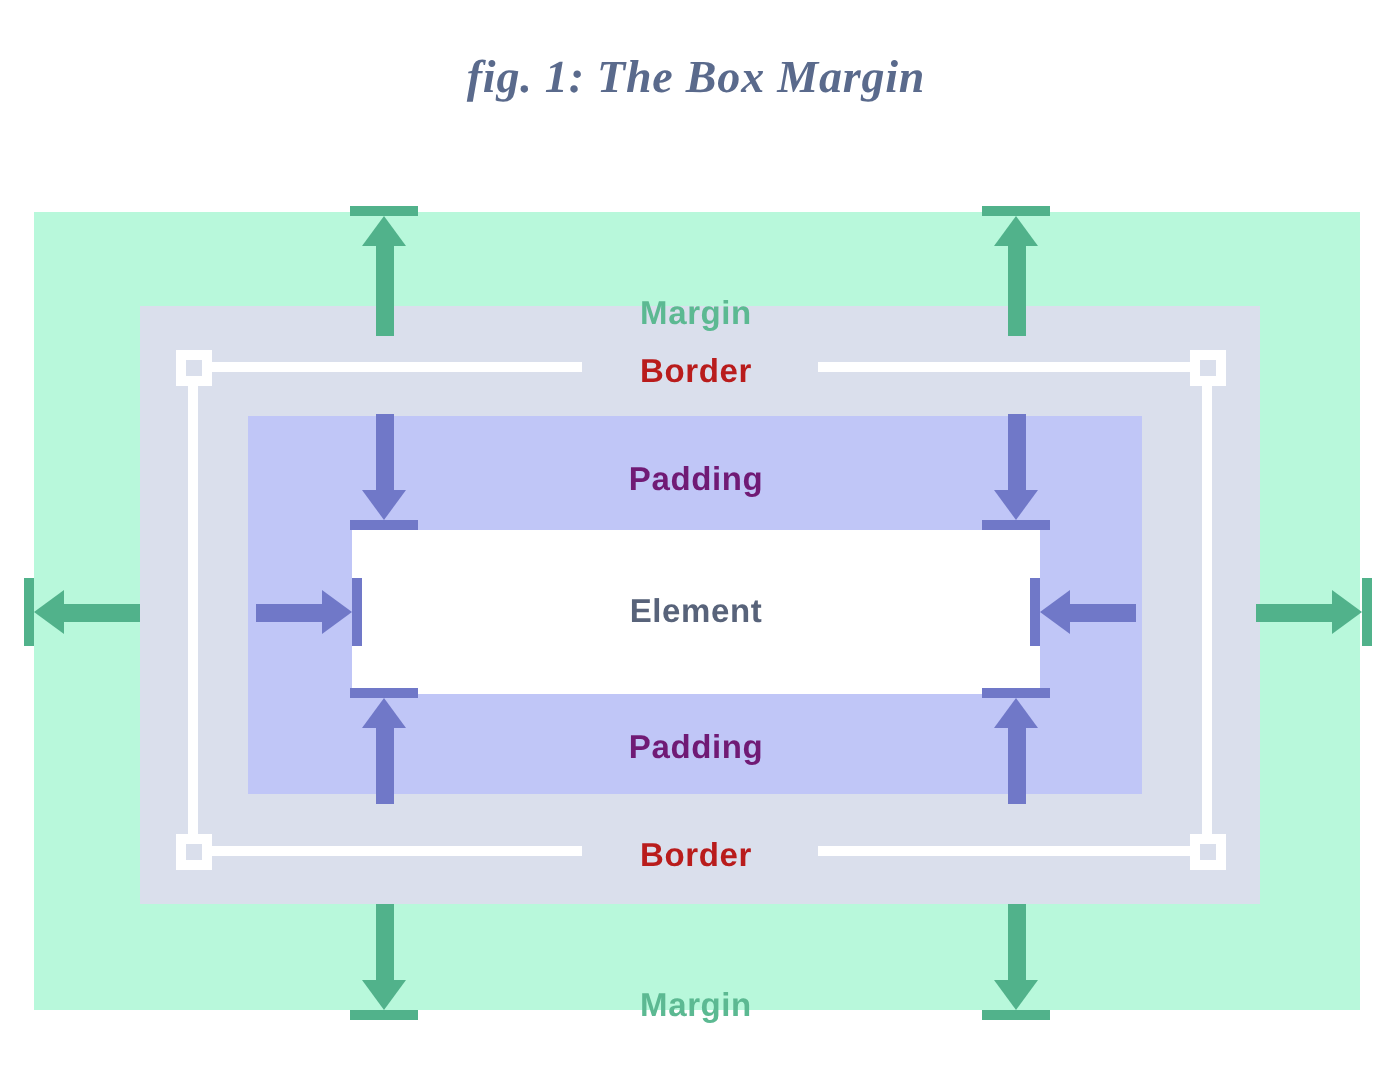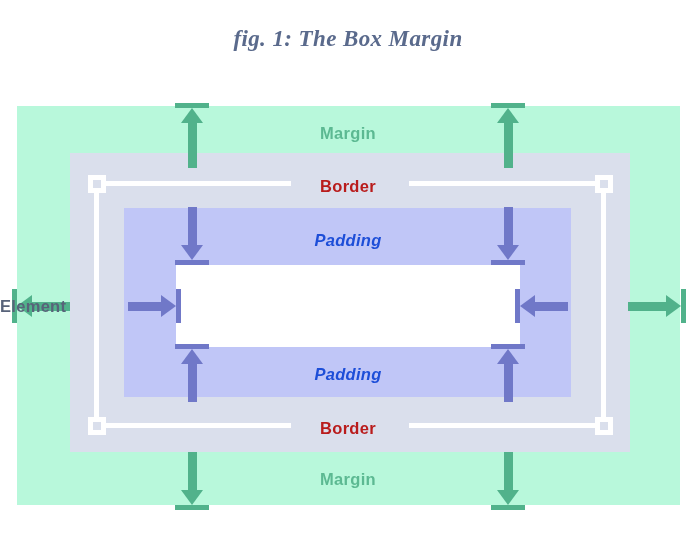--- a/index.html
+++ b/index.html
@@ -76,32 +76,32 @@
 
   
   .lbl {
     position: absolute;
     font-weight: bold;
     font-size: 16.5px;
     letter-spacing: 0.3px;
     white-space: nowrap;
     user-select: none;
   }
-  .lbl-margin   { color: #5cb992; }
+  .lbl-margin   { color: #5cb992; margin-top: 24px; }
   .lbl-border   { color: #b91c1c; }
-  .lbl-padding  { color: #1d4ed8; font-style: italic; }
+  .lbl-padding  { color: #701a75; }
   .lbl-element  { color: #58637a; }
 
   .lbl-margin-top    { left: 0; top: 124px;  width: 696px; text-align: center; }
   .lbl-margin-bottom { left: 0; top: 470px;  width: 696px; text-align: center; }
   .lbl-border-top    { left: 0; top: 177px;  width: 696px; text-align: center; }
   .lbl-border-bottom { left: 0; top: 419px;  width: 696px; text-align: center; }
   .lbl-padding-top   { left: 0; top: 231px;  width: 696px; text-align: center; }
   .lbl-padding-bottom{ left: 0; top: 365px;  width: 696px; text-align: center; }
-  .lbl-element-mid   { left: 0; top: 297px;  width: 696px; }
+  .lbl-element-mid   { left: 0; top: 297px;  width: 696px; text-align: center; }
 
   
   .lbl-border-top, .lbl-border-bottom {
     background: transparent;
   }
 
   
   .guide {
     position: absolute;
     background: #ffffff;

